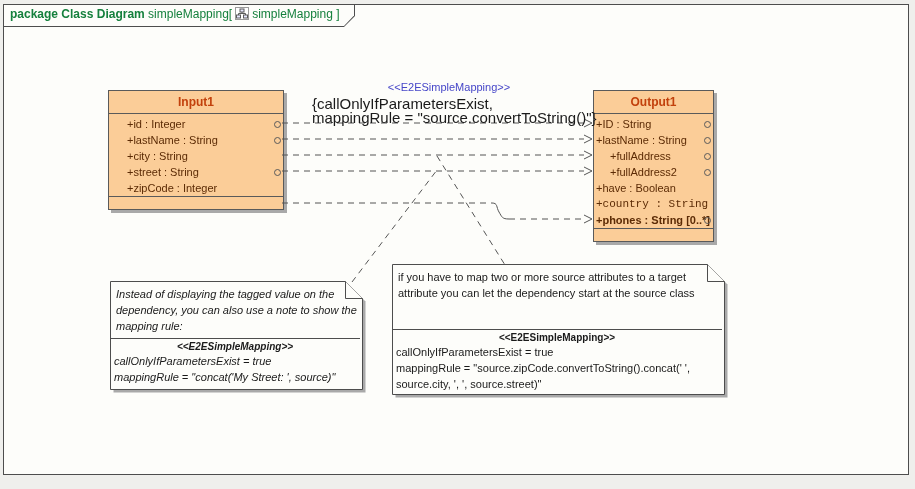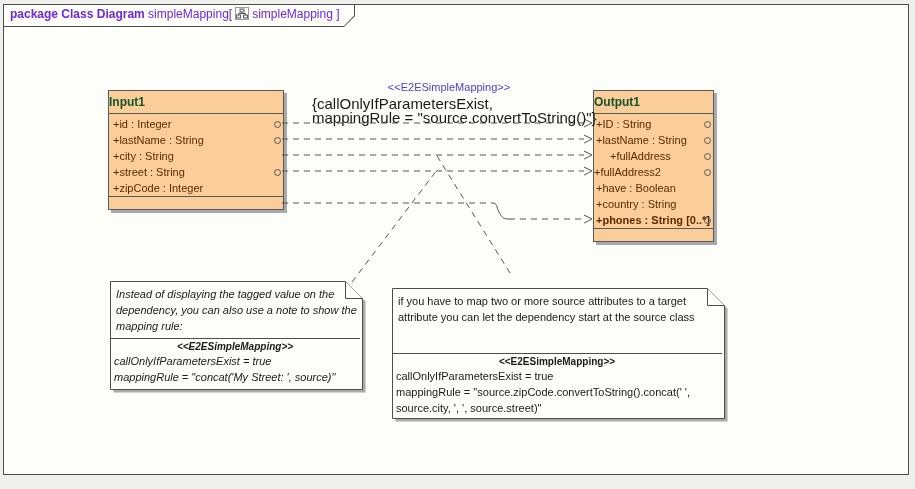--- a/index.html
+++ b/index.html
@@ -22,38 +22,38 @@
   }
   .tab .tab-bg{
     position:absolute;inset:0;background:#4d4d4d;
     clip-path:polygon(0 0,100% 0,100% 52%,calc(100% - 11px) 100%,0 100%);
   }
   .tab .tab-fill{
     position:absolute;left:1px;top:1px;right:1px;bottom:1px;background:#fdfdfa;
     clip-path:polygon(0 0,100% 0,100% 50%,calc(100% - 10px) 100%,0 100%);
   }
   .tab .tab-text{
-    position:absolute;left:7px;top:3px;font-size:12px;color:#6d28d9;white-space:nowrap;
+    position:absolute;left:7px;top:3px;font-size:12px;color:#15803d;white-space:nowrap;
   }
   .tab b{font-weight:bold;}
   .tab .dg-icon{display:inline-block;vertical-align:-2px;margin:0 3px;}
 
   
   .uml-class{
     position:absolute;background:#fbcd98;border:1px solid #5a5a5a;
     box-shadow:3px 3px 0 0 #a9a9a9;
   }
   .uml-class .cls-title{
-    text-align:left;font-weight:bold;font-size:12px;color:#14532d;
+    text-align:center;font-weight:bold;font-size:12px;color:#c2410c;
     height:22px;line-height:22px;border-bottom:1px solid #5a5a5a;
   }
   .uml-class .attrs{position:relative;padding-top:2px;border-bottom:1px solid #5a5a5a;}
   .attr-row{
     position:relative;height:16px;line-height:16px;
-    font-size:11px;color:#5c2b05;padding-left:4px;white-space:nowrap;overflow:hidden;
+    font-size:11px;color:#5c2b05;padding-left:18px;white-space:nowrap;overflow:hidden;
   }
   .port{
     position:absolute;right:2px;top:5px;width:5px;height:5px;
     border:1px solid #5a5a5a;border-radius:50%;background:transparent;
   }
   .empty-compartment{height:12px;}
 
   
   svg.wires{position:absolute;left:0;top:0;width:915px;height:489px;pointer-events:none;}
   svg.wires path{pointer-events:stroke;}
@@ -73,21 +73,21 @@
   .note .note-tags{
     position:absolute;left:0;right:3px;border-top:1px solid #4d4d4d;
     padding:1px 0 0 0;
   }
   .note .note-stereo{
     text-align:center;font-size:10px;font-weight:bold;color:#1a1a1a;height:13px;line-height:13px;
   }
   .note .tag-line{font-size:11px;line-height:16px;color:#1a1a1a;padding:0 4px;}
   .n1{left:110px;top:281px;width:212px;height:112px;font-style:italic;}
   .n1 .note-tags{top:57px;}
-  .n2{left:392px;top:288px;width:336px;height:134px;}
+  .n2{left:392px;top:264px;width:336px;height:134px;}
   .n2 .note-tags{top:65px;}
 </style>
 </head>
 <body>
 
 <div class="canvas">
 
   <div class="frame"></div>
 
   <div class="tab">
@@ -117,23 +117,23 @@
     </div>
     <div class="empty-compartment"></div>
   </div>
 
   <div class="uml-class" style="left:593px;top:90px;width:119px;">
     <div class="cls-title">Output1</div>
     <div class="attrs">
       <div class="attr-row" style="padding-left:2px;"><span>+ID : String</span><span class="port"></span></div>
       <div class="attr-row" style="padding-left:2px;"><span>+lastName : String</span><span class="port"></span></div>
       <div class="attr-row" style="padding-left:16px;"><span>+fullAddress</span><span class="port"></span></div>
-      <div class="attr-row" style="padding-left:0;"><span>+fullAddress2</span><span class="port"></span></div>
+      <div class="attr-row" style="padding-left:16px;"><span>+fullAddress2</span><span class="port"></span></div>
       <div class="attr-row" style="padding-left:2px;"><span>+have : Boolean</span></div>
-      <div class="attr-row" style="padding-left:2px;"><span>+country : String</span></div>
+      <div class="attr-row" style="padding-left:2px;font-family:Liberation Mono, monospace;"><span>+country : String</span></div>
       <div class="attr-row" style="padding-left:2px;font-weight:bold;"><span>+phones : String [0..*]</span><span class="port"></span></div>
     </div>
     <div class="empty-compartment"></div>
   </div>
 
   <svg class="wires">
     <g stroke="#555555" stroke-width="1" fill="none">
 
       <path d="M282 123 H584" stroke-dasharray="6 5"></path>
       <path d="M282 139 H584" stroke-dasharray="6 5"></path>

